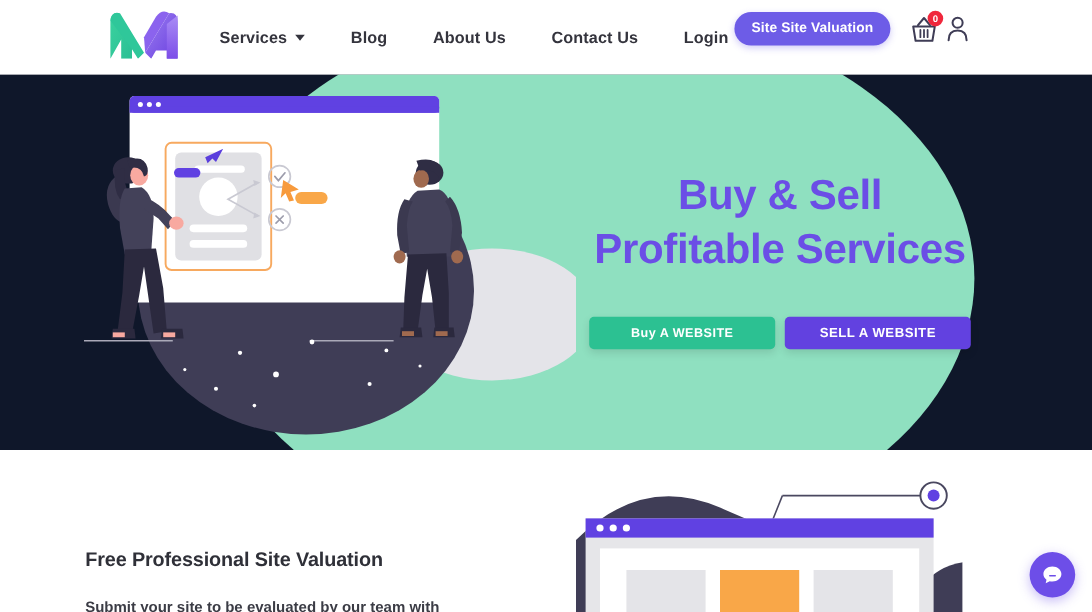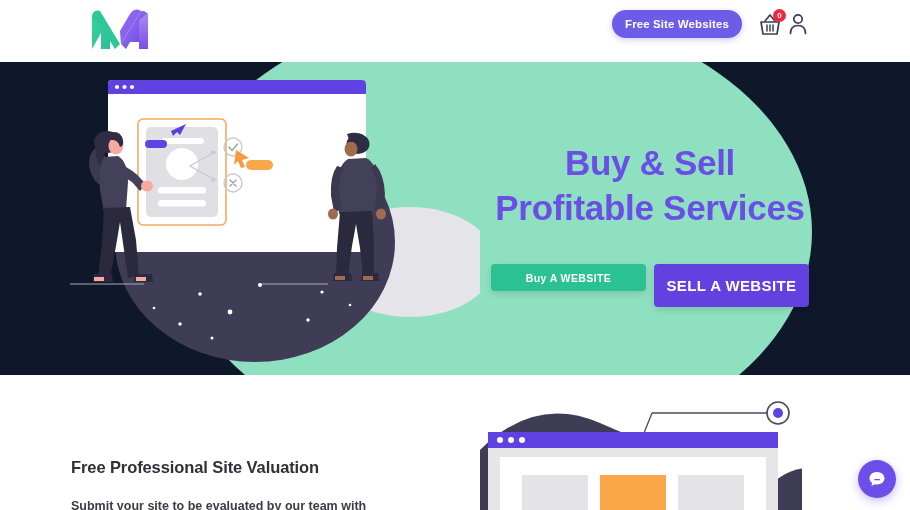--- a/index.html
+++ b/index.html
@@ -54,22 +54,22 @@
     color:#6b4ee6; font-size:35px; font-weight:bold; line-height:1.29;
     letter-spacing:-.3px; z-index:6;
   }
   .hero-buttons{ position:absolute; left:420px; top:202px; width:460px; display:flex; justify-content:center; gap:8px; z-index:6; }
   .btn-buy{
     width:155px; height:27px; background:#2cc192; border:none; border-radius:4px;
     color:#fff; font-size:10.5px; font-weight:bold; letter-spacing:.4px; cursor:pointer;
     font-family:"Liberation Sans", sans-serif; box-shadow:0 3px 7px rgba(0,0,0,.12);
   }
   .btn-sell{
-    width:155px; height:43px; background:#6241e0; border:none; border-radius:4px;
-    color:#fff; font-size:15px; font-weight:bold; letter-spacing:.4px; cursor:pointer;
+    width:155px; height:27px; background:#6241e0; border:none; border-radius:4px;
+    color:#fff; font-size:11px; font-weight:bold; letter-spacing:.4px; cursor:pointer;
     font-family:"Liberation Sans", sans-serif; box-shadow:0 3px 7px rgba(0,0,0,.12);
   }
   .hero-illustration{ position:absolute; left:60px; top:0px; width:420px; height:313px; z-index:5; }
 
   
   .section2{ position:absolute; left:0; top:375px; width:802px; height:135px; background:#ffffff; overflow:hidden; }
   .s2-title{
     position:absolute; left:71px; top:83px; font-size:16.5px; font-weight:bold;
     color:#2f3038; letter-spacing:-.1px; white-space:nowrap;
   }
@@ -107,22 +107,40 @@
           <stop offset="1" stop-color="#7c4de8"></stop>
       </linearGradient>
     </defs>
     <path d="M4 42 L4 11 Q4 3 11 4 L22 24 L22 42 L13 42 L13 26 L4 42Z" fill="url(#lgA)"></path>
     <path d="M4 10 Q5 2 12 4 L32 37 L27 42 L22 34 Z" fill="#2fc79a"></path>
     <path d="M60 42 L60 11 Q60 3 53 4 L33 37 L38 42 L42 35 L51 35 L51 42 Z" fill="url(#lgB)"></path>
     <path d="M51 42 L51 13 L60 6 L60 42 Z" fill="url(#lgC)"></path>
     <path d="M32 24 L42 7 Q47 0 53 4 L33 37 Z" fill="#8b63ee"></path>
   </svg>
 
-
-  <button class="cta-btn">Free Site Websites</button>
+  <div class="nav-links">
+    <div class="nav-link">
+      <span>Services</span>
+      <span class="caret"></span>
+    </div>
+    <div class="nav-link">
+      <span>Blog</span>
+    </div>
+    <div class="nav-link">
+      <span>About Us</span>
+    </div>
+    <div class="nav-link">
+      <span>Contact Us</span>
+    </div>
+    <div class="nav-link">
+      <span>Login</span>
+    </div>
+  </div>
+
+  <button class="cta-btn">Site Site Valuation</button>
 
   <div class="cart-wrap">
     <svg viewBox="0 0 24 24" width="24" height="24">
       <path d="M7 8 L12 2 L17 8" fill="none" stroke="#3f3d56" stroke-width="1.7" stroke-linecap="round" stroke-linejoin="round"></path>
       <path d="M3 9 H21 L19 21 H5 Z" fill="none" stroke="#3f3d56" stroke-width="1.7" stroke-linejoin="round"></path>
       <line x1="9" y1="12" x2="9" y2="18" stroke="#3f3d56" stroke-width="1.5" stroke-linecap="round"></line>
       <line x1="12" y1="12" x2="12" y2="18" stroke="#3f3d56" stroke-width="1.5" stroke-linecap="round"></line>
       <line x1="15" y1="12" x2="15" y2="18" stroke="#3f3d56" stroke-width="1.5" stroke-linecap="round"></line>
     </svg>
     <span class="badge">0</span>

